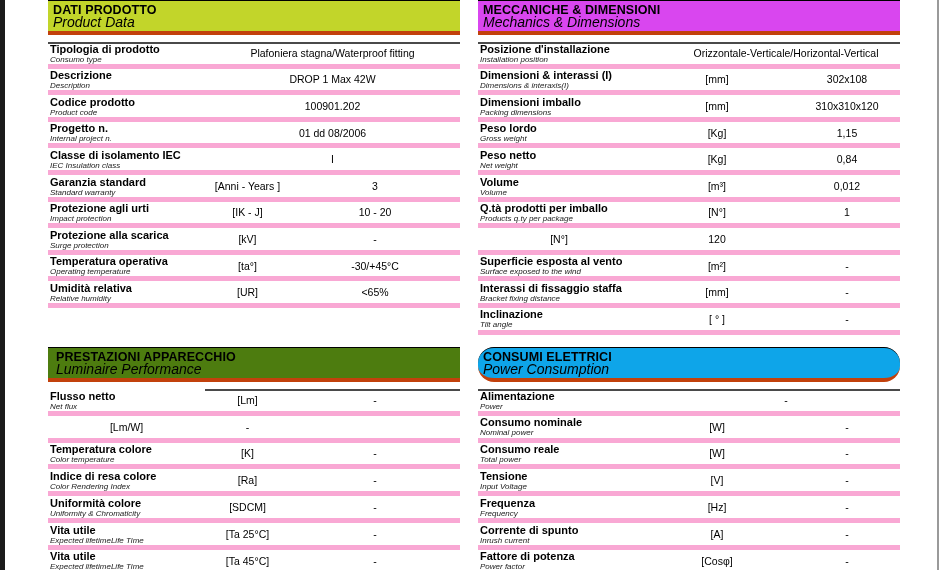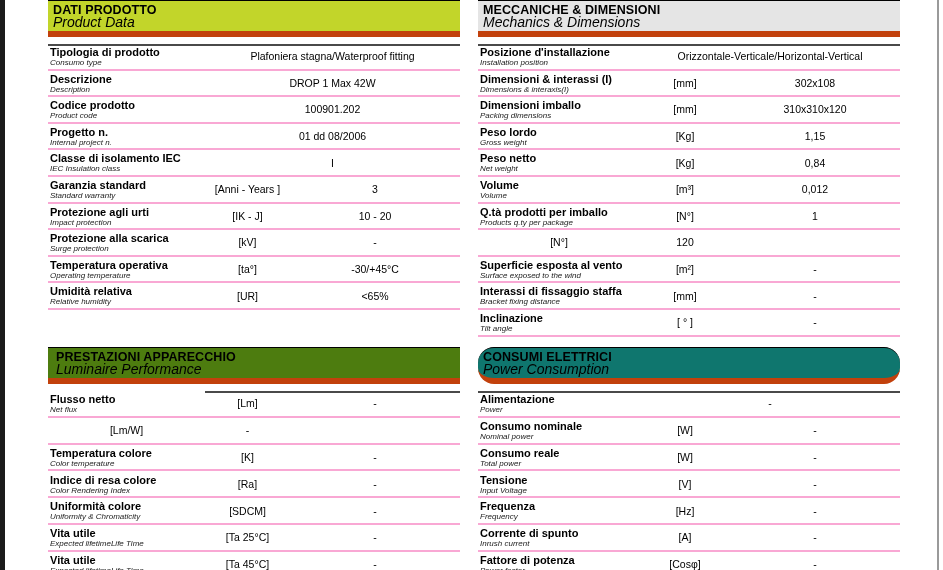--- a/index.html
+++ b/index.html
@@ -16,34 +16,34 @@
 
   .section{position:absolute;}
   .sec-0{left:48px;top:0;width:412px;}
   .sec-1{left:478px;top:0;width:422px;}
   .sec-2{left:48px;top:347px;width:412px;}
   .sec-3{left:478px;top:347px;width:422px;}
 
   .sec-header{
     height:28px;
     border-top:1px solid #000;
-    border-bottom:6px solid #c2410c;
+    border-bottom:4px solid #c2410c;
     padding:2px 0 0 5px;
     box-sizing:content-box;
   }
   .sec-title{font-size:12.5px;font-weight:bold;line-height:14px;letter-spacing:.1px;}
   .sec-subtitle{font-size:14px;font-style:italic;line-height:11px;}
 
   .tbl{position:relative;margin-top:7px;}
   .topline{position:absolute;top:0;right:0;height:0;border-top:2px solid #4a4a4a;left:0;}
   .topline.partial-left{left:157px;}
 
-  .row{display:grid;border-bottom:2px solid #f9a8d4;box-sizing:border-box;}
+  .row{display:grid;border-bottom:5px solid #f9a8d4;box-sizing:border-box;}
   .sec-0 .row,.sec-2 .row{grid-template-columns:157px 85px 1fr;}
-  .sec-1 .row,.sec-3 .row{grid-template-columns:162px 90px 1fr;}
+  .sec-1 .row,.sec-3 .row{grid-template-columns:162px 90px 1fr;gap:32px;}
   .sec-0 .row,.sec-1 .row{height:26.6px;}
   .sec-2 .row,.sec-3 .row{height:26.8px;}
 
   .label-cell{display:flex;flex-direction:column;justify-content:center;padding:1px 2px 0 2px;overflow:hidden;}
   .row-label{font-size:11px;font-weight:bold;line-height:12px;white-space:nowrap;}
   .row-sublabel{font-size:8px;font-style:italic;line-height:9.5px;white-space:nowrap;color:#1a1a1a;}
   .unit-cell,.value-cell{display:flex;align-items:center;justify-content:center;font-size:10.5px;white-space:nowrap;}
   .row.span .value-cell{grid-column:2 / 4;text-align:right;}
 </style>
 </head>
@@ -129,21 +129,21 @@
           <div class="label-cell">
             <div class="row-label">Umidità relativa</div>
             <div class="row-sublabel">Relative humidity</div>
           </div>
           <div class="unit-cell">[UR]</div>
           <div class="value-cell">&lt;65%</div>
         </div>
       </div>
     </section>
   <section class="section sec-1">
-      <div class="sec-header" style="background: #e5e5e5;">
+      <div class="sec-header" style="background: #d946ef;">
         <div class="sec-title">MECCANICHE &amp; DIMENSIONI</div>
         <div class="sec-subtitle">Mechanics &amp; Dimensions</div>
       </div>
       <div class="tbl">
         <div class="topline"></div>
         <div class="row span">
           <div class="label-cell">
             <div class="row-label">Posizione d'installazione</div>
             <div class="row-sublabel">Installation position</div>
           </div>
@@ -282,21 +282,21 @@
           <div class="label-cell">
             <div class="row-label">Vita utile</div>
             <div class="row-sublabel">Expected lifetimeLife Time</div>
           </div>
           <div class="unit-cell">[Ta 45°C]</div>
           <div class="value-cell">-</div>
         </div>
       </div>
     </section>
   <section class="section sec-3">
-      <div class="sec-header" style="background: #0f766e; border-radius: 16px;">
+      <div class="sec-header" style="background: #0ea5e9; border-radius: 16px;">
         <div class="sec-title">CONSUMI ELETTRICI</div>
         <div class="sec-subtitle">Power Consumption</div>
       </div>
       <div class="tbl">
         <div class="topline"></div>
         <div class="row span">
           <div class="label-cell">
             <div class="row-label">Alimentazione</div>
             <div class="row-sublabel">Power</div>
           </div>

